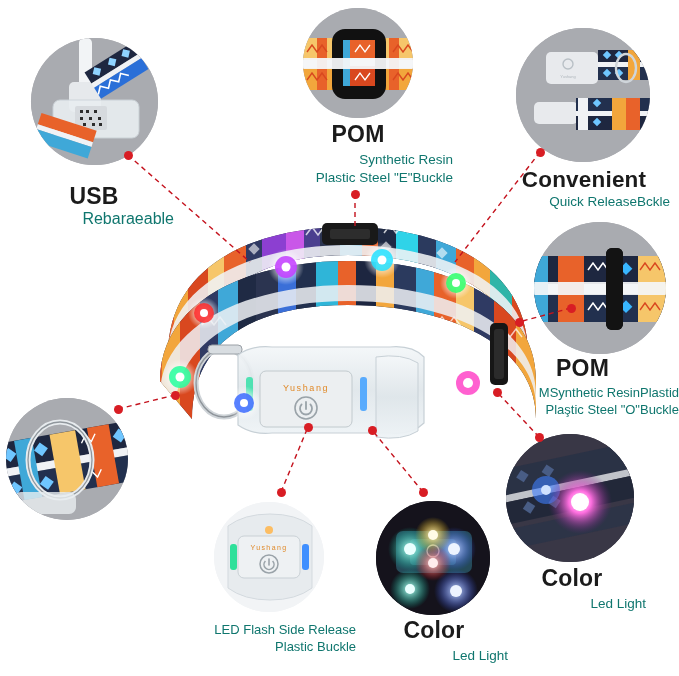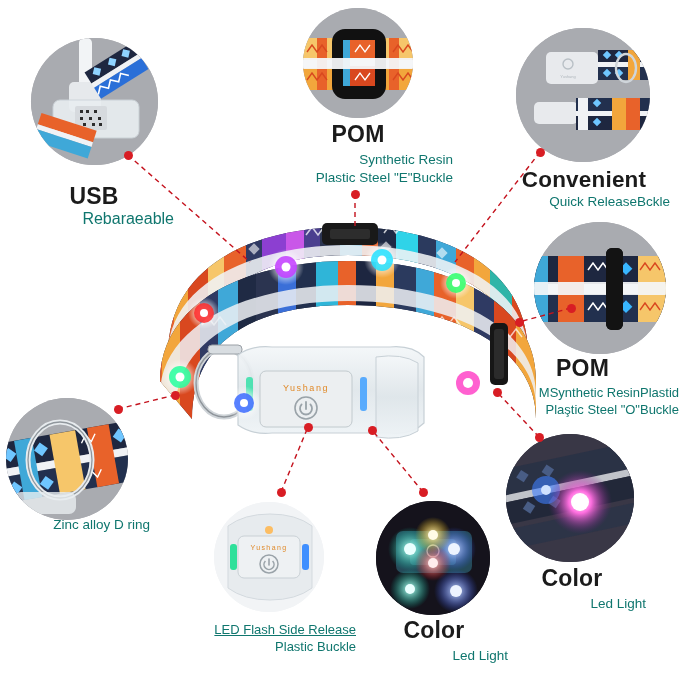--- a/index.html
+++ b/index.html
@@ -484,21 +484,21 @@
           <circle r="9" fill="none" stroke="#9aa3a9" stroke-width="1.5"></circle>
           <path d="M0,-5 L0,1" stroke="#9aa3a9" stroke-width="1.6" stroke-linecap="round"></path>
           <path d="M-3.6,-3 A5,5 0 1 0 3.6,-3" stroke="#9aa3a9" stroke-width="1.6" fill="none"></path>
         </g>
         <rect x="16" y="42" width="7" height="26" rx="3" fill="#2ee09a"></rect>
         <rect x="88" y="42" width="7" height="26" rx="3" fill="#3f8fff"></rect>
         <circle cx="55" cy="28" r="4" fill="#ffb54a" opacity=".85"></circle>
       </svg>
     </div>
     <div class="lbl c" style="left:186px; top:618px; width:170px;">
-      <div class="sub" style="font-size:13px; margin-top:4px;text-decoration:underline;">LED Flash Side Release</div>
+      <div class="sub" style="font-size:13px; margin-top:4px;">LED Flash Side Release</div>
       <div class="sub" style="font-size:13px;">Plastic Buckle</div>
     </div>
   </div>
   <div class="dot" style="left:277px; top:488px;"></div>
   <div class="dot" style="left:304px; top:423px;"></div>
 
   <div class="callout">
     <div class="circle" style="left:6px; top:398px; width:122px; height:122px;">
       <svg class="inner" viewBox="0 0 122 122">
         <rect width="122" height="122" fill="#a9abb0"></rect>
@@ -518,19 +518,18 @@
           </g>
           <path d="M78,48 l5,-7 l5,7 l5,-7" stroke="#fff" stroke-width="1.4" fill="none"></path>
           <path d="M78,84 l5,-7 l5,7 l5,-7" stroke="#fff" stroke-width="1.4" fill="none"></path>
         </g>
         <ellipse cx="54" cy="62" rx="32" ry="38" fill="none" stroke="#e7ebee" stroke-width="5"></ellipse>
         <ellipse cx="54" cy="62" rx="32" ry="38" fill="none" stroke="#8f969c" stroke-width="1.3"></ellipse>
         <rect x="8" y="94" width="62" height="22" rx="7" fill="#e9edf0" opacity=".8"></rect>
       </svg>
     </div>
     <div class="lbl c" style="left:0px; top:512px; width:150px;">
-      <div class="sub" style="font-size:13.5px; margin-top:4px;">Zinc alloy D ring</div>
     </div>
   </div>
   <div class="dot" style="left:114px; top:405px;"></div>
   <div class="dot" style="left:171px; top:391px;"></div>
 
 </div>
 
 </body></html>

